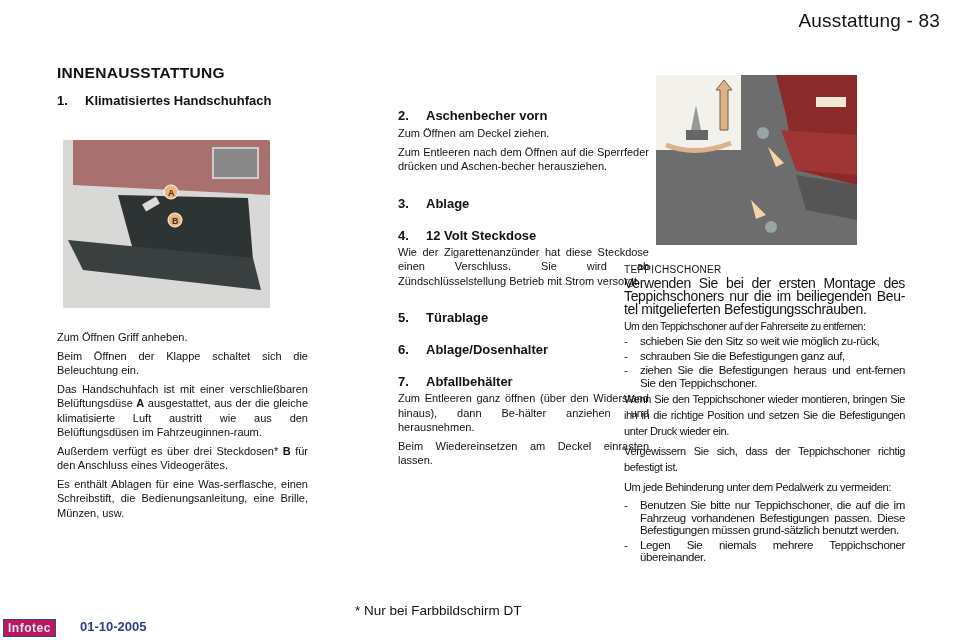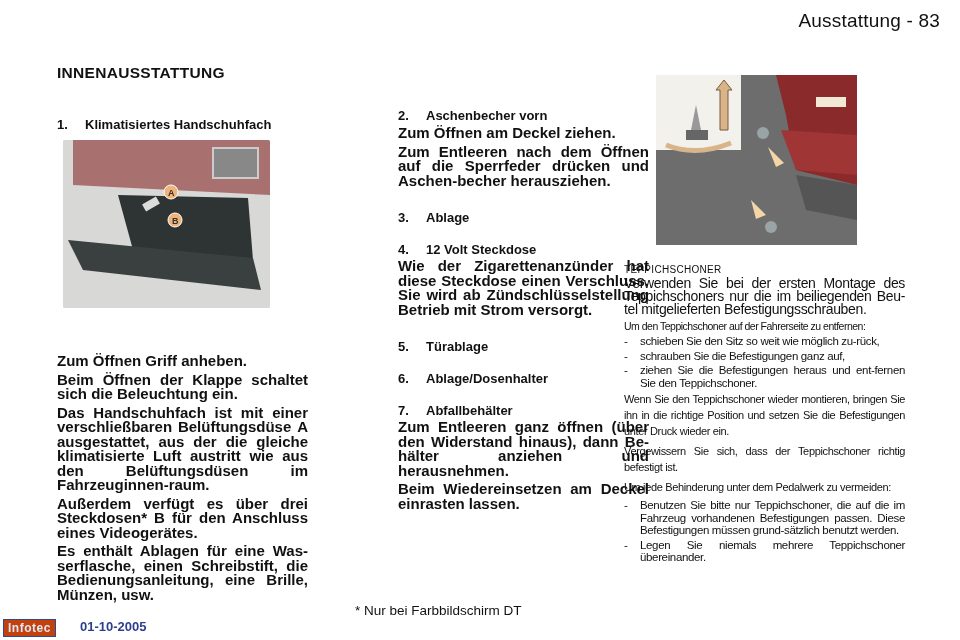--- a/index.html
+++ b/index.html
@@ -6,32 +6,32 @@
   body {
     width: 960px; height: 640px; position: relative; overflow: hidden;
     background: #ffffff; color: #111;
     font-family: "Liberation Sans", sans-serif;
   }
   .abs { position: absolute; }
   .page-header { right: 20px; top: 10px; font-size: 19px; color: #111; letter-spacing: 0.2px; }
   .section-title { left: 57px; top: 64px; font-size: 15.5px; font-weight: bold; letter-spacing: 0.3px; }
   .item-heading { font-weight: bold; font-size: 13px; }
   .item-heading .num { display: inline-block; width: 28px; }
-  .para { font-size: 15px; line-height: 14.5px; text-align: justify; margin: 0 0 4px 0; font-weight: bold; }
+  .para { font-size: 11px; line-height: 14.5px; text-align: justify; margin: 0 0 4px 0; }
   .col { position: absolute; }
-  .col1 { left: 57px; width: 251px; margin-top: 24px; }
+  .col1 { left: 57px; width: 251px; }
   .col2 { left: 355px; width: 251px; margin-left: 43px; }
   .col3 { left: 624px; width: 281px; }
   .small { font-size: 11px; line-height: 16px; text-align: justify; margin: 0 0 4px 0; letter-spacing: -0.35px; }
   .tiny { font-size: 10.5px; line-height: 12px; letter-spacing: -0.5px; margin: 0 0 3px 0; }
   .bullet { display: flex; font-size: 11.5px; line-height: 12.5px; letter-spacing: -0.35px; margin-bottom: 2px; }
   .bullet .dash { width: 16px; flex: 0 0 16px; }
   .bullet .txt { text-align: justify; flex: 1; }
   .teppich-title { font-size: 10px; font-weight: normal; line-height: 15px; letter-spacing: 0.3px; margin-bottom: 0; }
-  .footer-badge { left: 3px; top: 619px; background: #c2410c; color: #dfe6f5; font-weight: bold; font-size: 12px; padding: 1px 4px; letter-spacing: 0.5px; border: 1px solid #2c4a92; }
+  .footer-badge { left: 3px; top: 619px; background: #be185d; color: #dfe6f5; font-weight: bold; font-size: 12px; padding: 1px 4px; letter-spacing: 0.5px; border: 1px solid #2c4a92; }
   .footer-date { left: 80px; top: 619px; color: #2c3f8e; font-weight: bold; font-size: 13px; }
   .footnote { left: 355px; top: 603px; font-size: 13.5px; }
 
   
   .img1 { left: 63px; top: 140px; width: 207px; height: 168px; background: #cfcfcf; overflow: hidden; border-radius: 2px; }
   .img2 { left: 656px; top: 75px; width: 201px; height: 170px; background: #6a6a6a; overflow: hidden; }
 </style>
 </head>
 <body>
 

